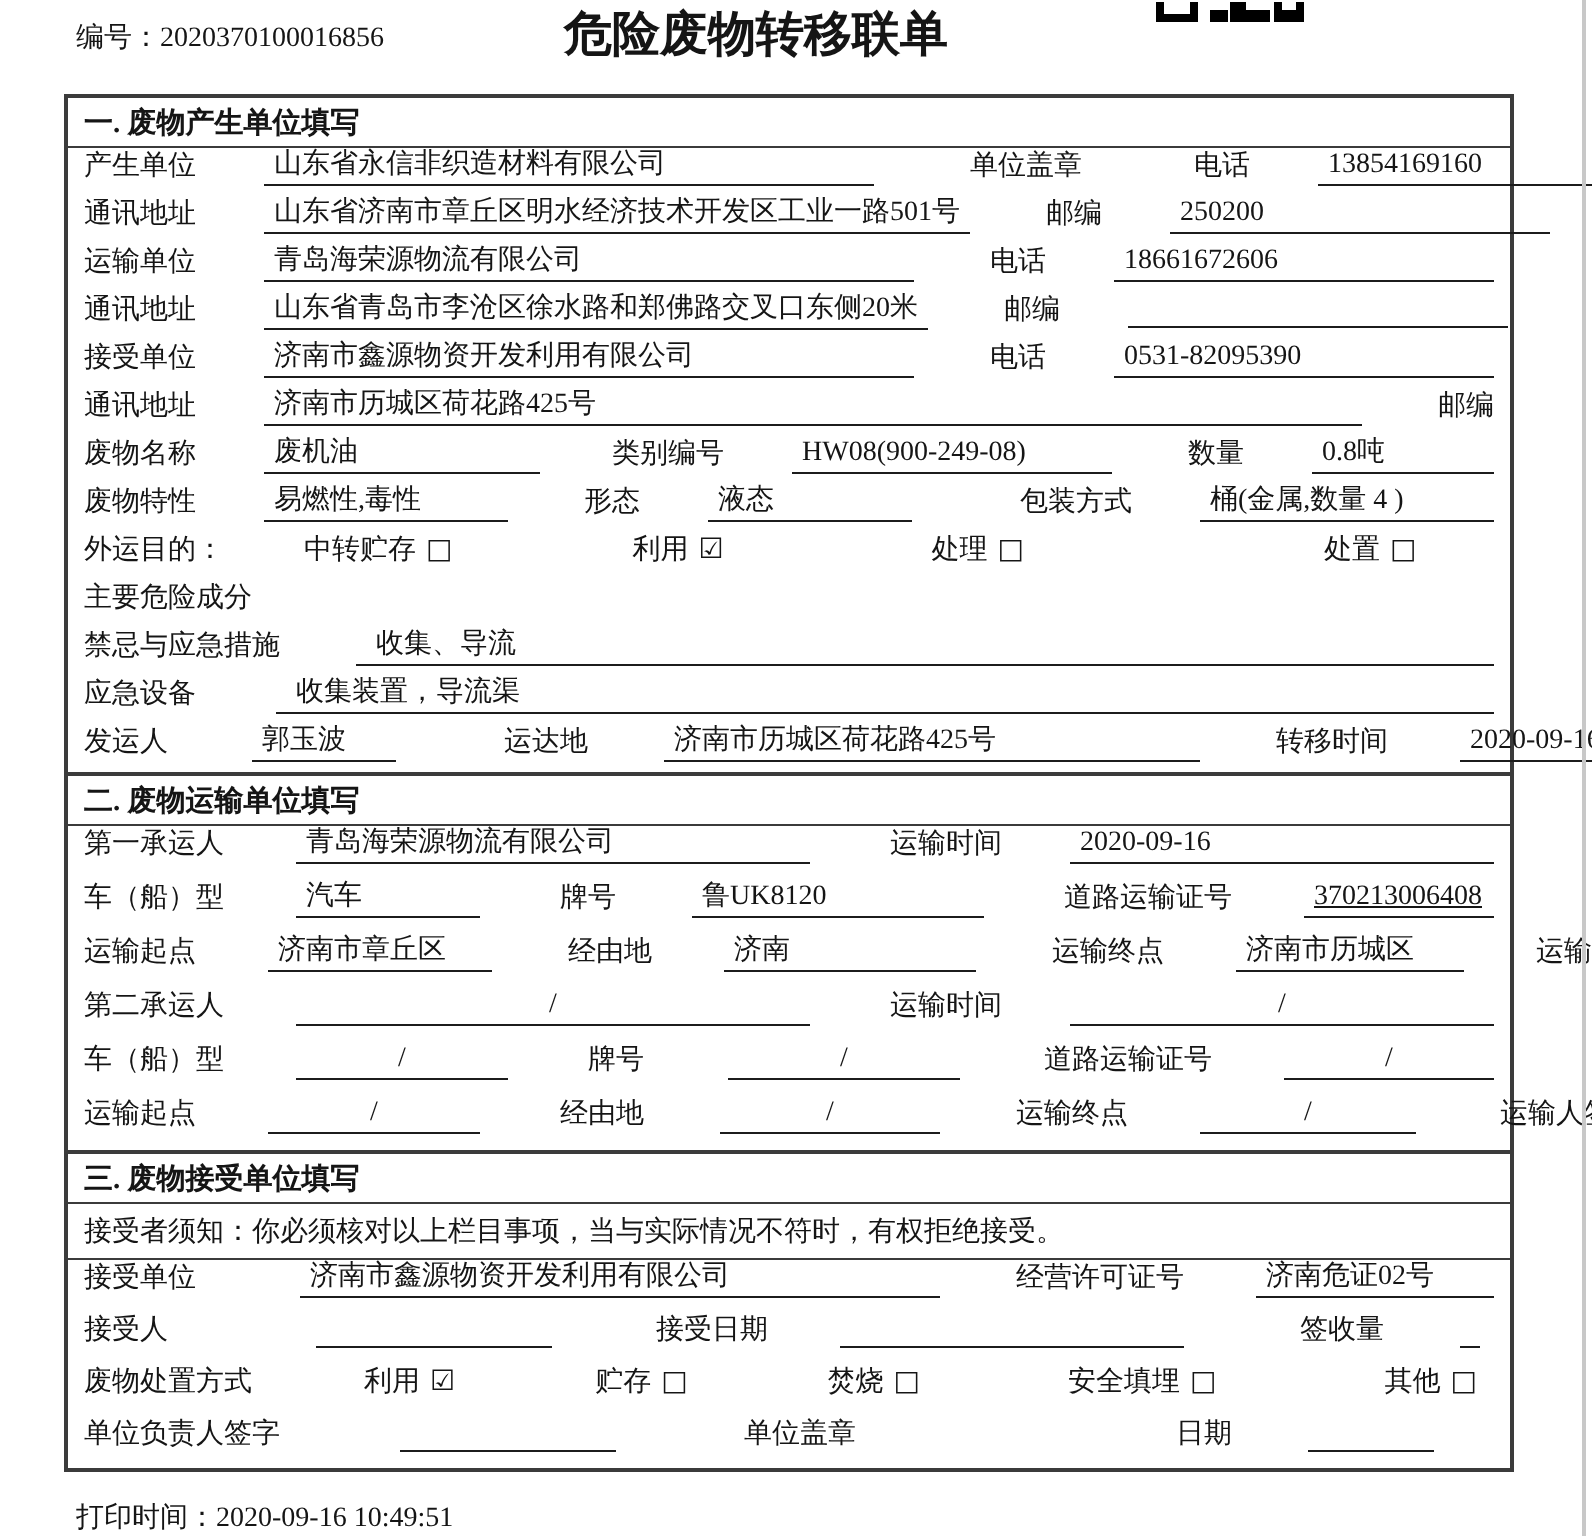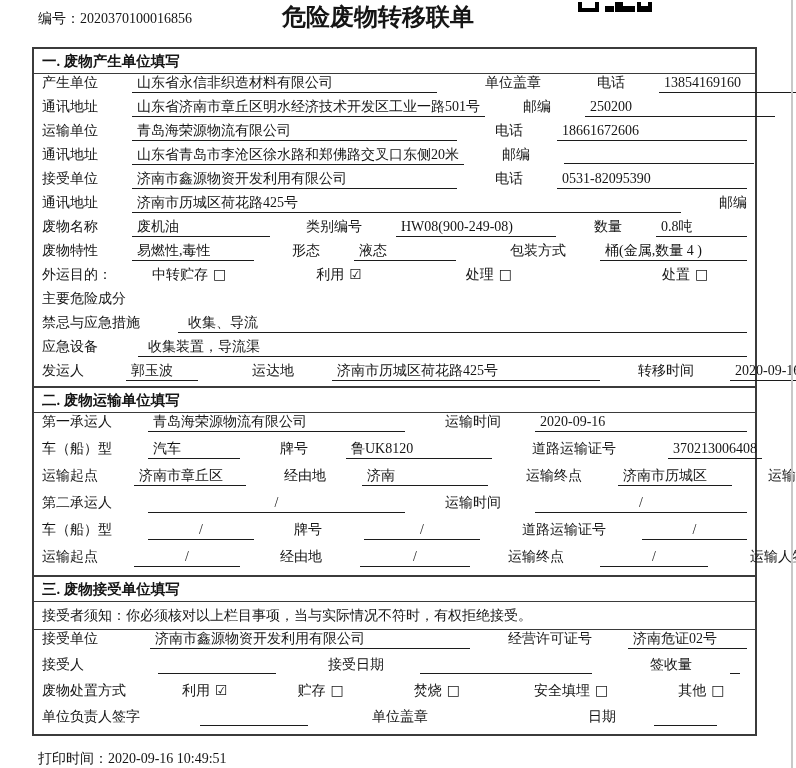--- a/index.html
+++ b/index.html
@@ -151,21 +151,21 @@
         <span class="lbl">运输时间</span>
         <span class="u" style="width:212px;margin-left:6px;">2020-09-16</span>
       </div>
 
       <div class="r h27">
         <span class="lbl">车（船）型</span>
         <span class="u" style="width:92px;margin-left:8px;">汽车</span>
         <span class="lbl" style="margin-left:12px;">牌号</span>
         <span class="u" style="width:146px;margin-left:10px;">鲁UK8120</span>
         <span class="lbl" style="margin-left:12px;">道路运输证号</span>
-        <span class="u grow" style="margin-left:24px;">370213006408</span>
+        <span class="u grow" style="margin-left:8px;text-decoration:underline;">370213006408</span>
       </div>
 
       <div class="r h27">
         <span class="lbl">运输起点</span>
         <span class="u" style="width:112px;margin-left:8px;">济南市章丘区</span>
         <span class="lbl" style="margin-left:10px;">经由地</span>
         <span class="u" style="width:126px;margin-left:8px;">济南</span>
         <span class="lbl" style="margin-left:10px;">运输终点</span>
         <span class="u" style="width:114px;margin-left:8px;">济南市历城区</span>
         <span class="lbl" style="margin-left:8px;">运输人签字</span>
@@ -219,21 +219,21 @@
         <span class="lbl" style="margin-left:30px;">签收量</span>
         <span class="u grow" style="margin-left:10px;margin-right:26px;"></span>
       </div>
 
       <div class="r h26">
         <span class="lbl">废物处置方式</span>
         <span class="opt" style="margin-left:28px;"><span>利用</span><span class="box">☑</span></span>
         <span class="opt" style="margin-left:42px;"><span>贮存</span><span class="box">□</span></span>
         <span class="opt" style="margin-left:42px;"><span>焚烧</span><span class="box">□</span></span>
         <span class="opt" style="margin-left:46px;"><span>安全填埋</span><span class="box">□</span></span>
-        <span class="opt" style="margin-left:42px;"><span>其他</span><span class="box">□</span></span>
+        <span class="opt" style="margin-left:56px;"><span>其他</span><span class="box">□</span></span>
       </div>
 
       <div class="r h26">
         <span class="lbl">单位负责人签字</span>
         <span class="u" style="width:108px;margin-left:32px;"></span>
         <span class="lbl" style="margin-left:36px;">单位盖章</span>
         <span class="lbl" style="margin-left:132px;">日期</span>
         <span class="u grow" style="margin-left:10px;margin-right:30px;"></span>
       </div>
     </div>

